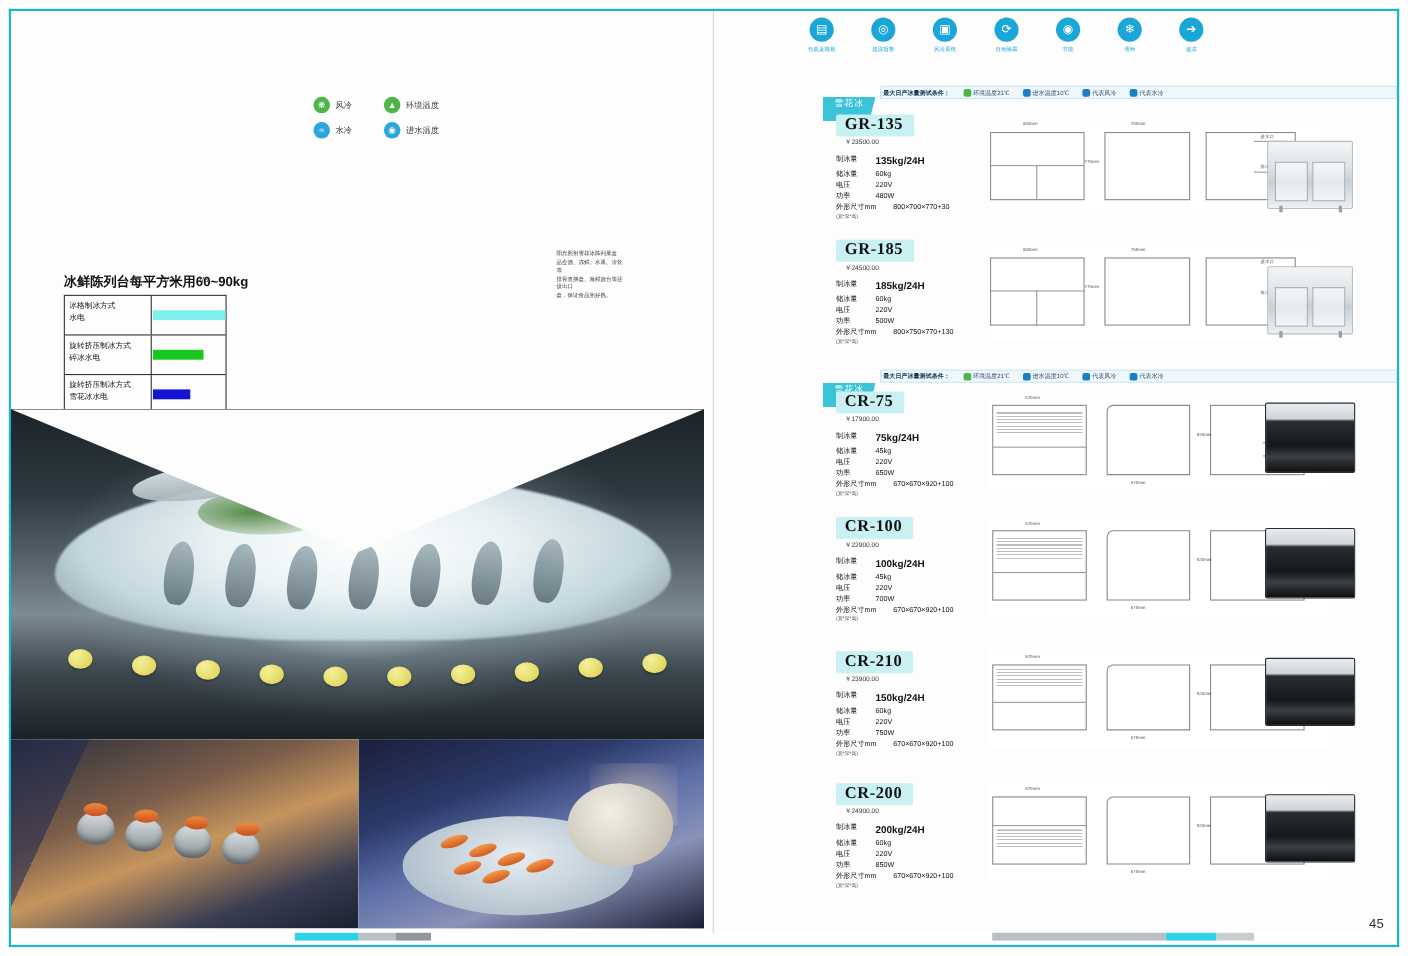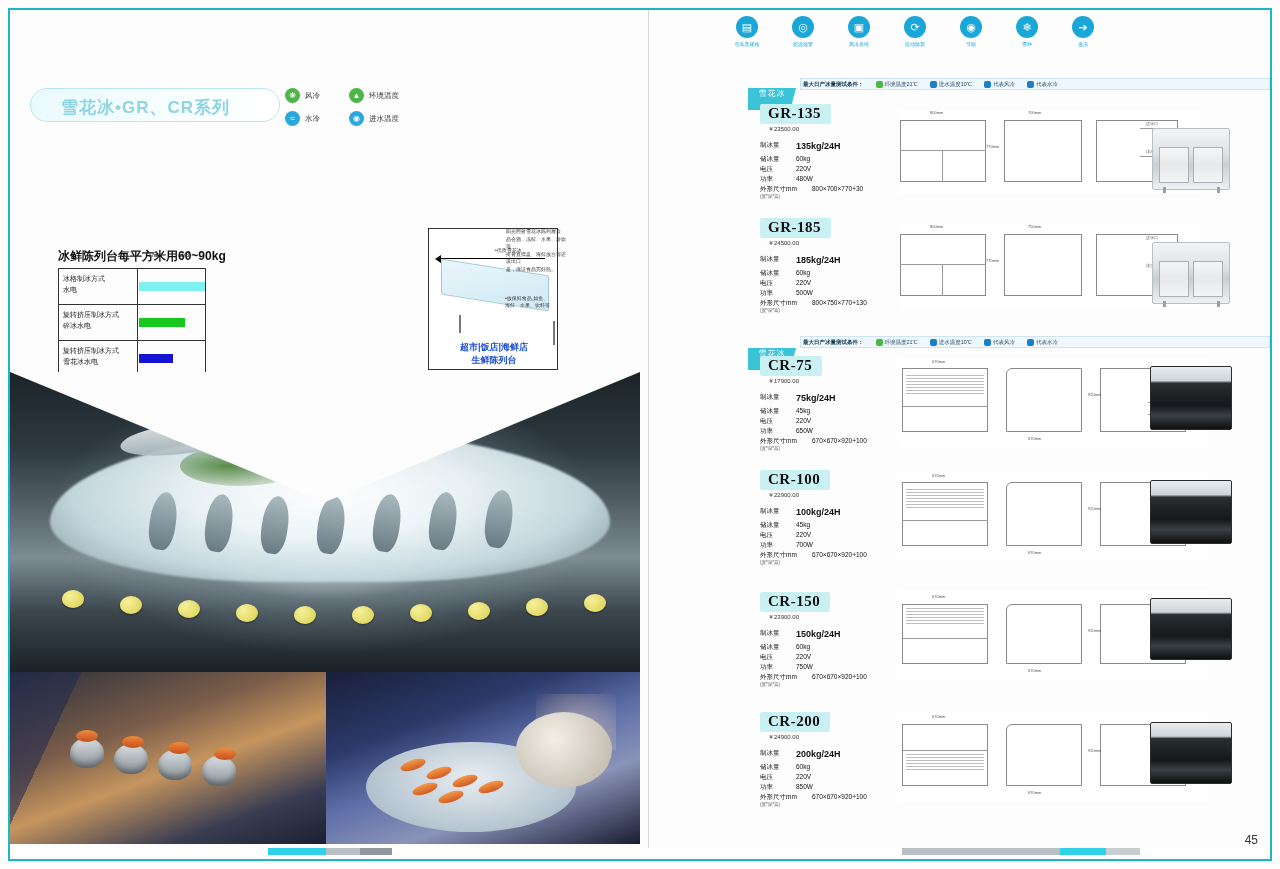--- a/index.html
+++ b/index.html
@@ -295,23 +295,20 @@
     <div class="topicon">
       <div class="circ">❄</div>
       <div class="cap">雪种</div>
     </div>
     <div class="topicon">
       <div class="circ">➔</div>
       <div class="cap">速冻</div>
     </div>
   </div>
 
-  <div class="title-pill">
-    <div class="t">雪花冰•GR、CR系列</div>
-  </div>
 
   <div class="legend">
     <div class="legend-grid">
       <div class="legend-row">
         <span class="legend-ic g">❋</span>
         <span class="legend-lbl">风冷</span>
       </div>
       <div class="legend-row">
         <span class="legend-ic g">▲</span>
         <span class="legend-lbl">环境温度</span>
@@ -348,30 +345,20 @@
       <div class="cellsep"></div>
       <div class="bar c2"></div>
     </div>
     <div class="r">
       <div class="lbl">旋转挤压制冰方式<br>雪花冰水电</div>
       <div class="cellsep"></div>
       <div class="bar c3"></div>
     </div>
   </div>
 
-  <div class="dbox">
-    <div class="arrowhead" style="left:6px; top:26px;"></div>
-    <div class="arrowline" style="left:12px; top:29px; width:104px;"></div>
-    <div class="incline" style="left:12px; top:38px;"></div>
-    <div class="legsm" style="left:124px; top:92px; height:24px;"></div>
-    <div class="legsm" style="left:30px; top:86px; height:18px;"></div>
-    <div class="dbox-tag1" style="position:absolute; left:66px; top:18px;">•优质雪花冰</div>
-    <div style="position:absolute; left:76px; top:66px; width:54px; font-size:5px; color:#333; line-height:1.4;">•放保鲜食品,如鱼、<br>海鲜、水果、饮料等</div>
-    <div class="dbox-cap" style="position:absolute; left:8px; top:112px; width:114px;">超市|饭店|海鲜店<br>生鲜陈列台</div>
-  </div>
   <div class="dbox-note">阳光照射雪花冰陈列展盒<br>品会酒、冻鲜、水果、冷饮等<br>排骨直摆盘、海鲜放台等还设出口<br>盘，保证食品完好熟。</div>
 
   <div class="photo-main">
     <div class="pm-bg"></div>
     <div class="pm-ice"></div>
     <div class="pm-greens"></div>
     <div class="pm-scoop"></div>
     <div class="pm-fish" style="left:140px; top:120px;"></div>
     <div class="pm-fish" style="left:196px; top:122px;"></div>
     <div class="pm-fish" style="left:252px; top:124px;"></div>
@@ -634,21 +621,21 @@
     <div class="box" style="left:108px; top:10px; width:76px; height:64px; border-radius:6px 0 0 0;"></div>
     <div class="dim" style="left:130px; top:78px;">670mm</div>
     <div class="box" style="left:202px; top:10px; width:86px; height:64px;"></div>
     <div class="dim" style="left:190px; top:34px;">920mm</div>
     <div class="dim" style="left:258px; top:37px;">进水口</div>
     <div class="dim" style="left:258px; top:49px;">排水口</div>
   </div>
   <div class="unit-photo dark" style="left:1150px; top:480px; width:82px; height:64px;"></div>
 
   <div class="prod" style="top:592px;">
-    <div class="pname">CR-150</div>
+    <div class="pname">CR-210</div>
     <div class="pprice">￥23900.00</div>
     <div class="specs">
       <div class="row">
           <span class="k">制冰量</span>
           <span class="big">150kg/24H</span>
         </div>
       <div class="row">
           <span class="k">储冰量</span>
           <span>60kg</span>
         </div>

